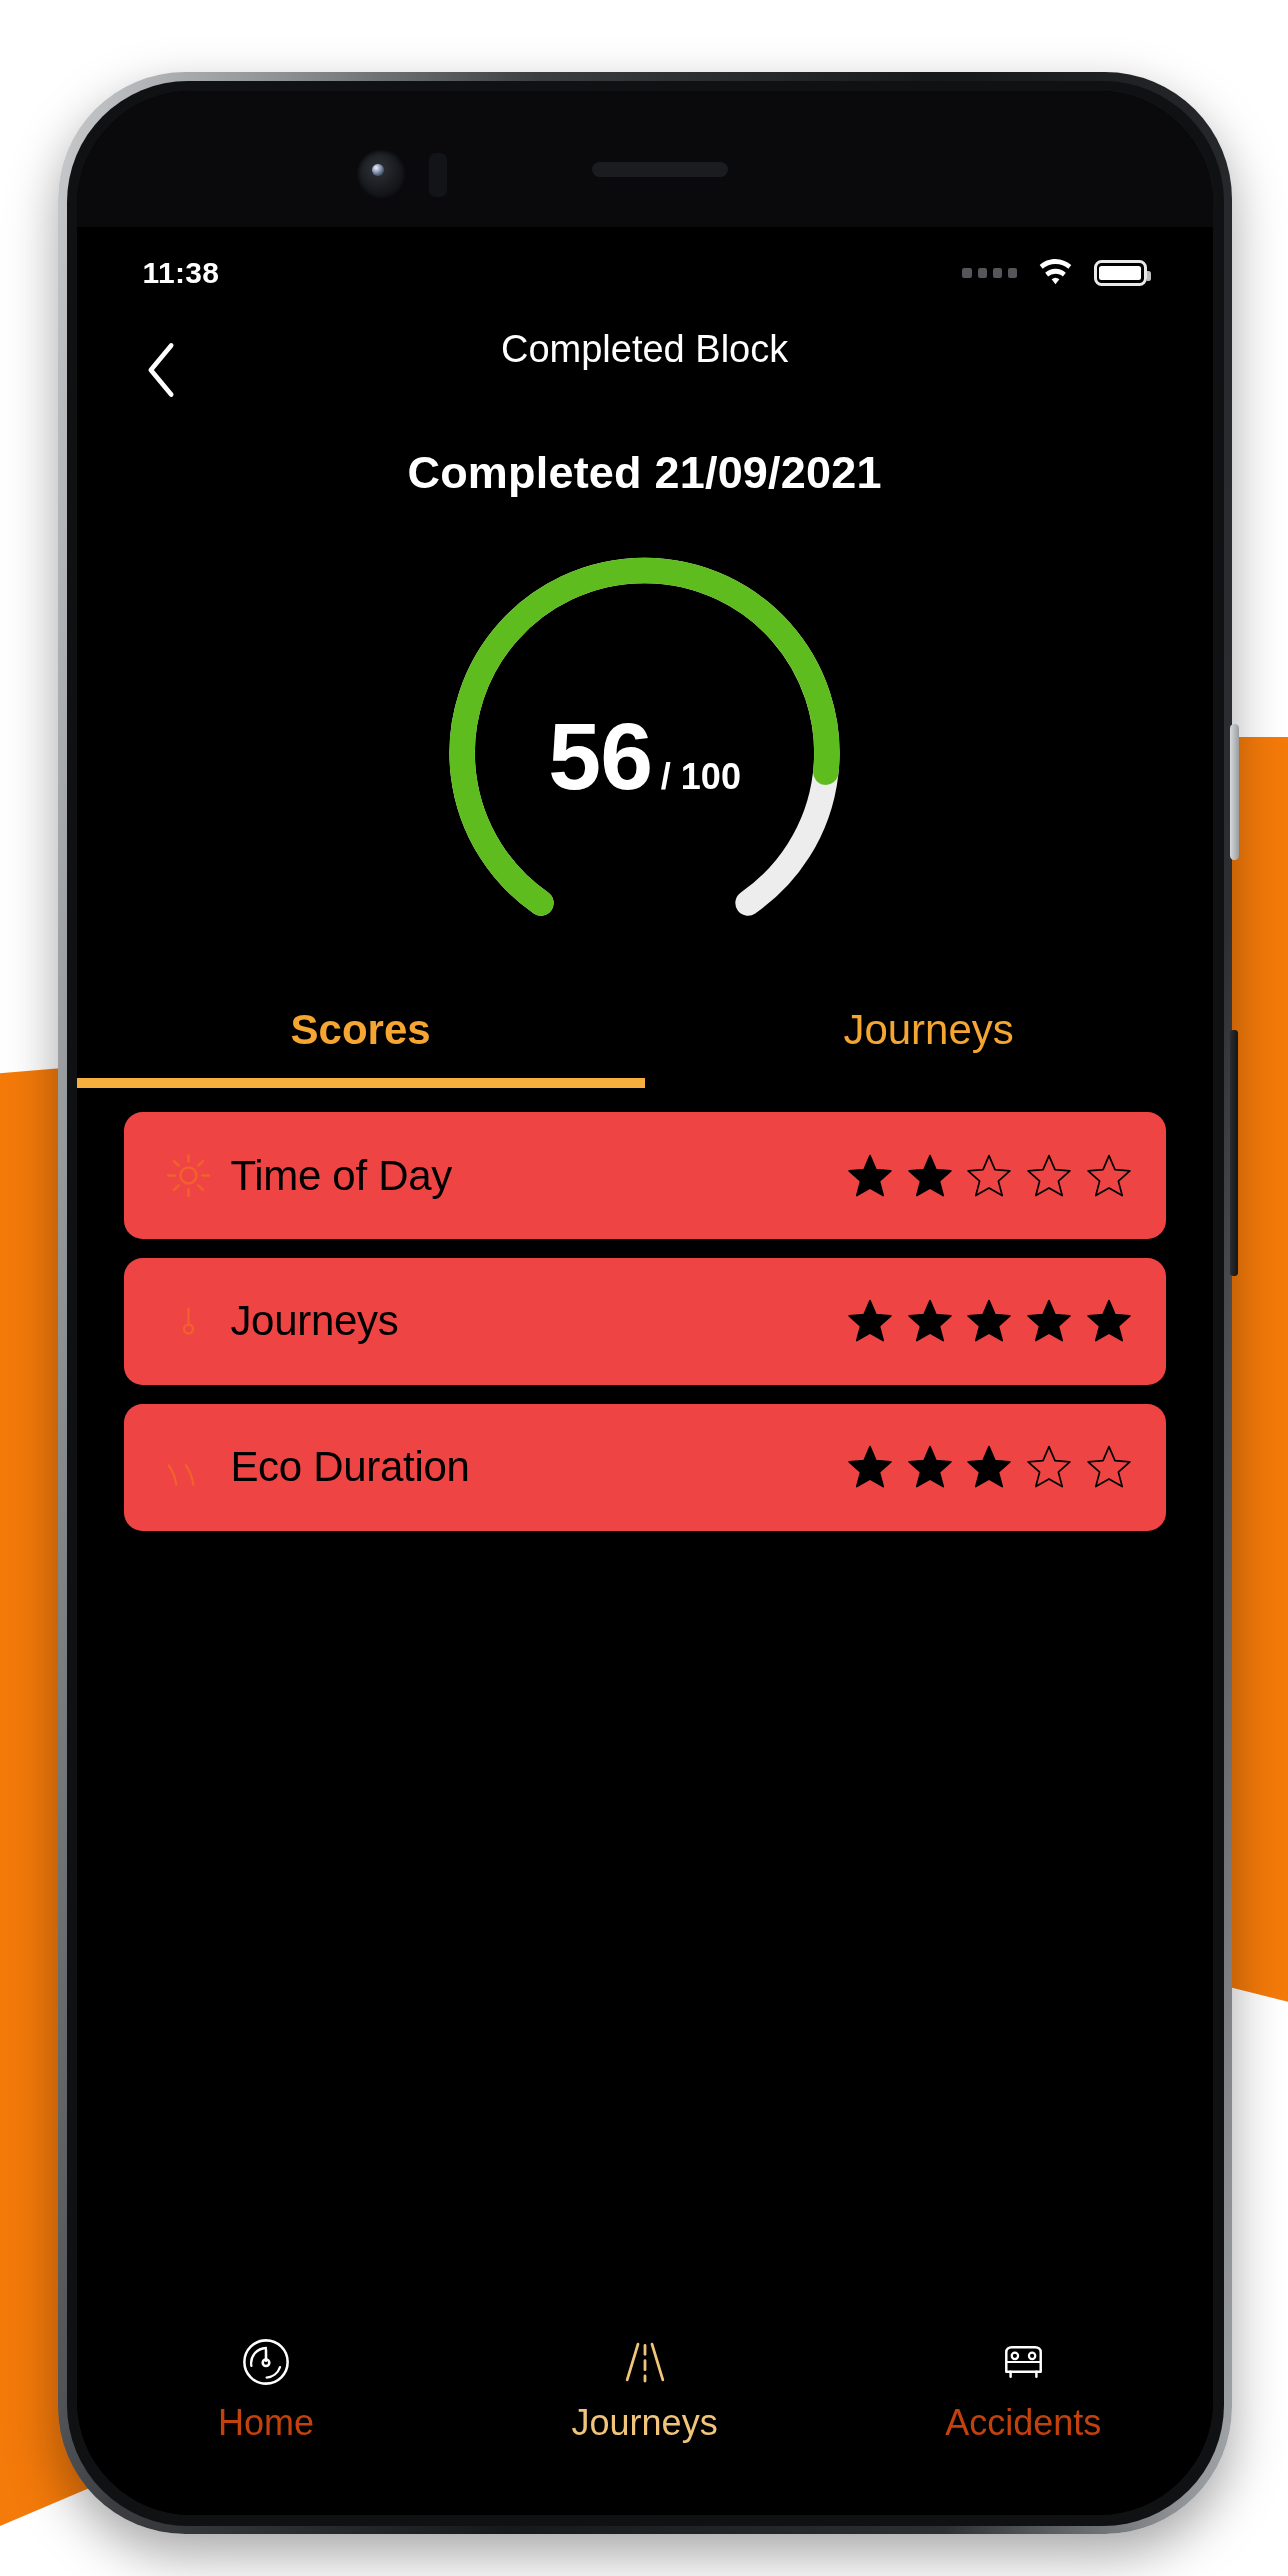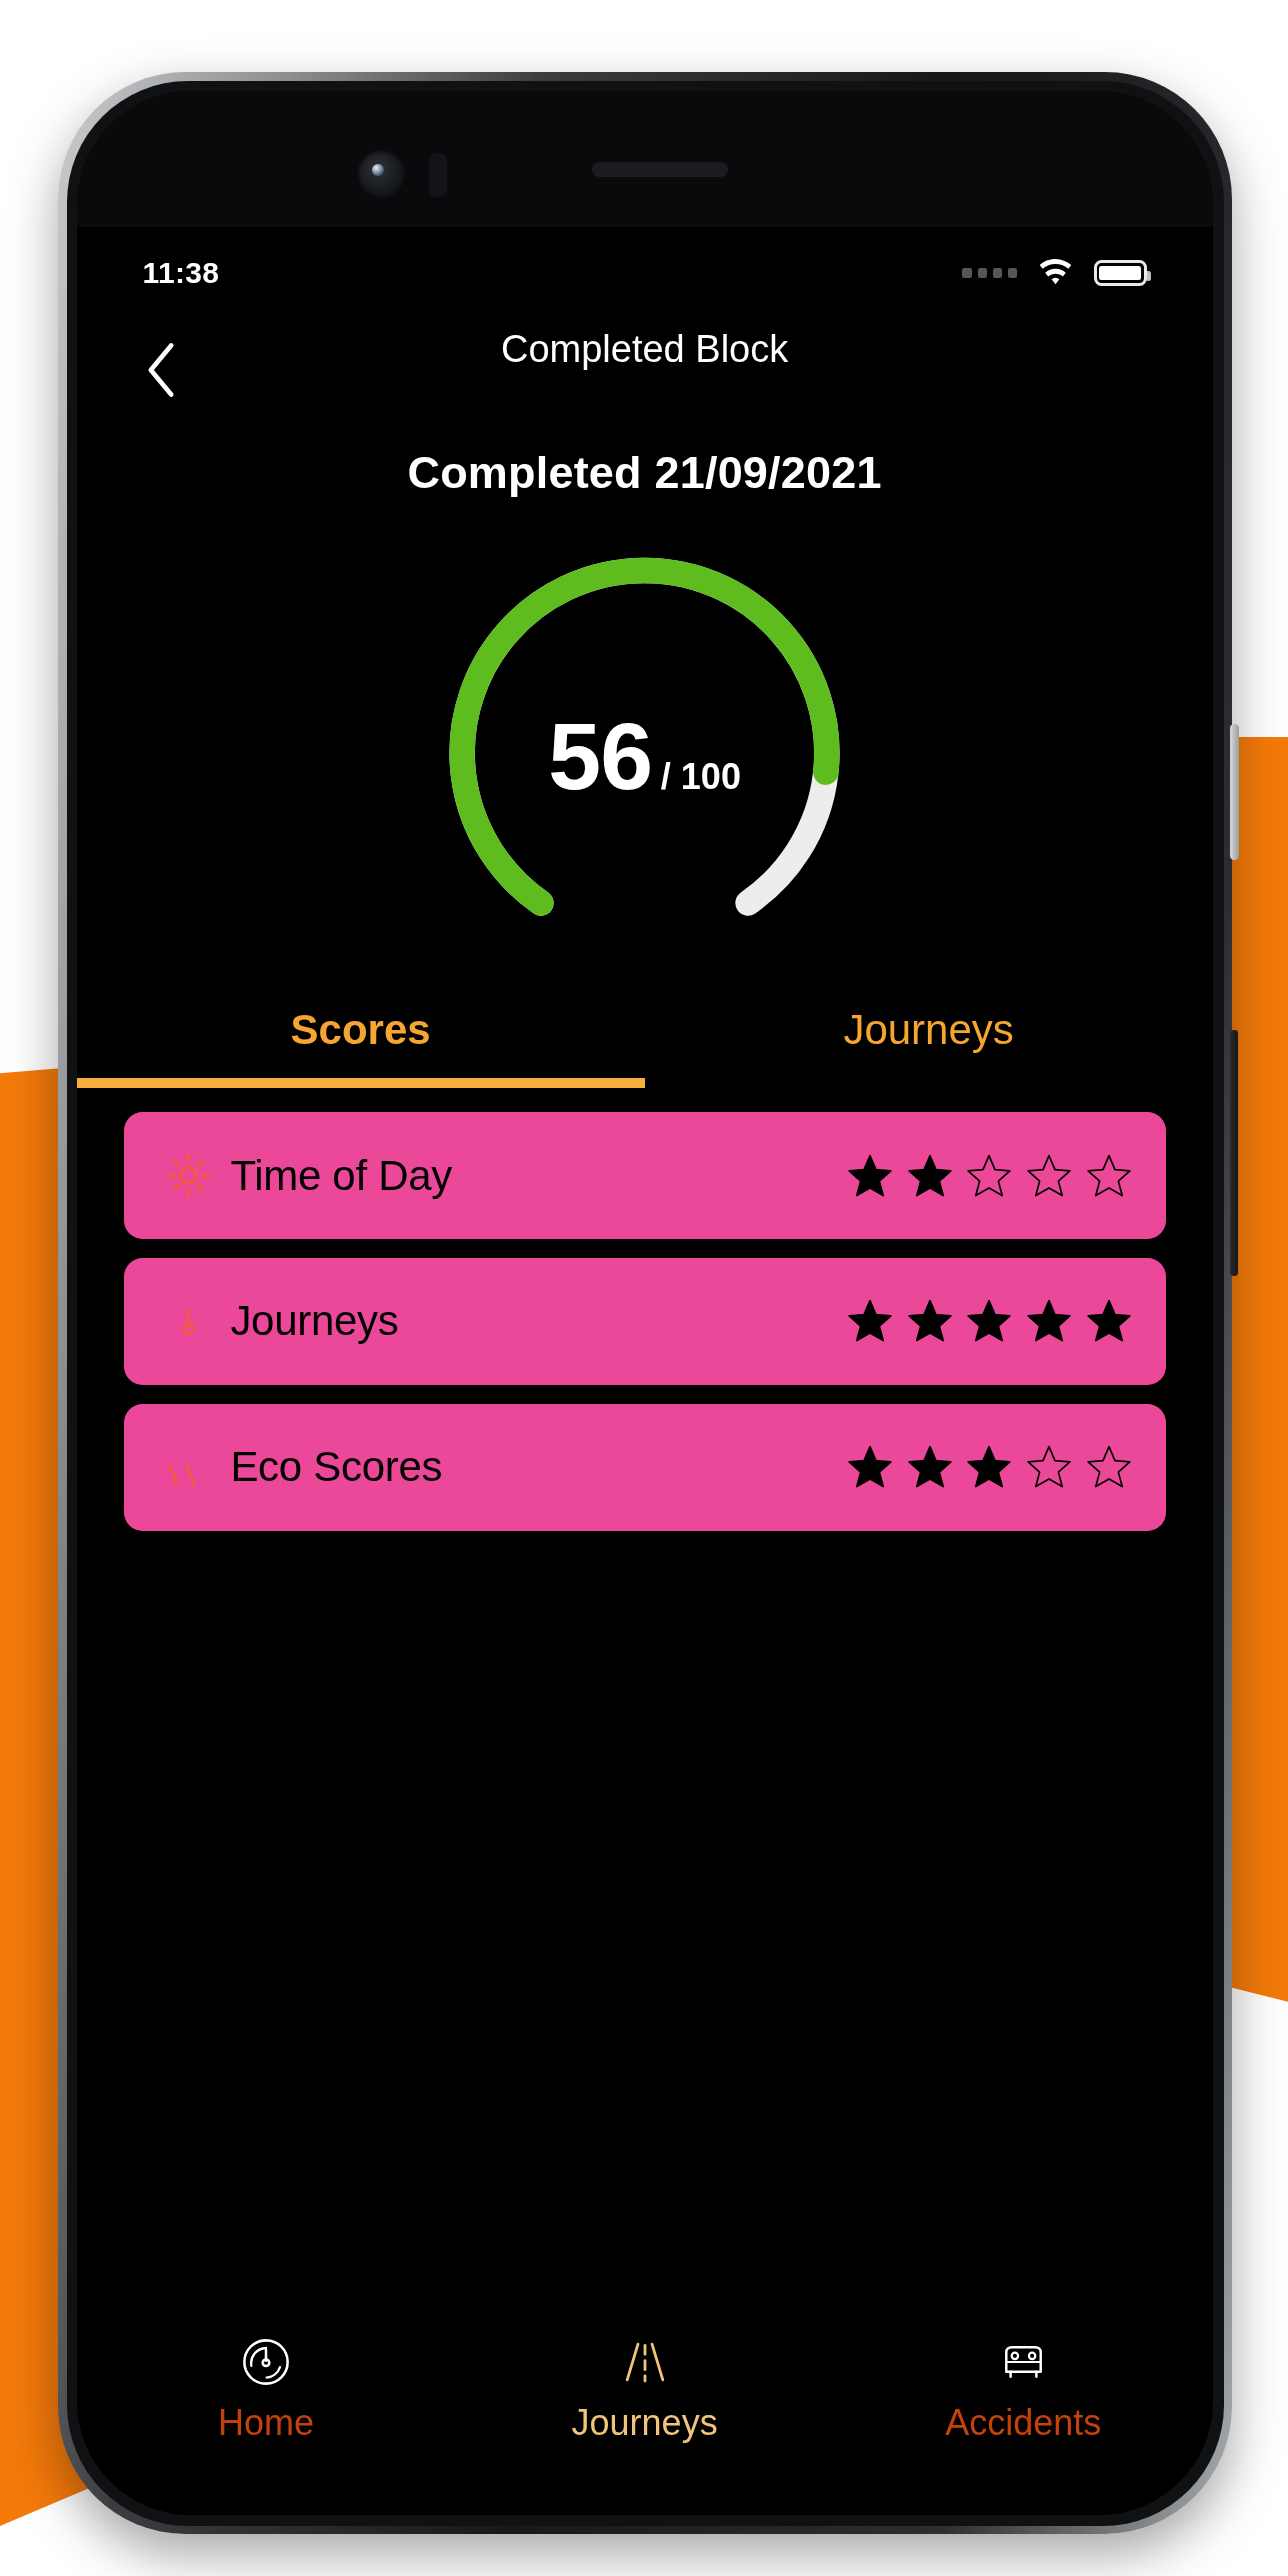--- a/index.html
+++ b/index.html
@@ -142,21 +142,21 @@
     color:#F5A531; font-size:42px; font-weight:400;
   }
   .tab.active { font-weight:700; color:#F5A531; }
   .tab-underline {
     position:absolute; left:0; bottom:0; width:50%; height:10.2px; background:#F6AE3F;
   }
 
   
   .cards { padding:24px 47px 0 47px; display:flex; flex-direction:column; gap:18.6px; }
   .card {
-    background:#ec4899; border-radius:18.6px; height:127px;
+    background:#ef4444; border-radius:18.6px; height:127px;
     display:flex; align-items:center; padding:0 34px 0 29px;
   }
   .card-ico { width:71px; flex:0 0 71px; display:flex; align-items:center; justify-content:center; }
   .card-label {
     flex:1; color:#000; font-size:42px; font-weight:400; letter-spacing:-0.3px;
     margin-left:6.8px;
   }
   .stars { display:flex; gap:13.6px; align-items:center; }
   .star { width:46px; height:46px; display:block; }
 
@@ -315,21 +315,21 @@
               </div>
           </div>
 
           <div class="card">
             <div class="card-ico">
               <svg width="56" height="47" viewBox="0 0 52 44">
                 <path d="M8 20 C12 26, 14 30, 15 38" fill="none" stroke="#F2602B" stroke-width="2.2" stroke-linecap="round"></path>
                 <path d="M24 20 C28 26, 30 30, 31 38" fill="none" stroke="#F2602B" stroke-width="2.2" stroke-linecap="round"></path>
               </svg>
             </div>
-            <div class="card-label">Eco Scores</div>
+            <div class="card-label">Eco Duration</div>
             <div class="stars">
                 <svg class="star" viewBox="0 0 54 54">
                   <path d="M27 3 L34 19.5 L51.5 21 L38 33 L42.5 50 L27 41 L11.5 50 L16 33 L2.5 21 L20 19.5 Z" fill="#000" stroke="#000" stroke-width="2" stroke-linejoin="round"></path>
                 </svg>
                 <svg class="star" viewBox="0 0 54 54">
                   <path d="M27 3 L34 19.5 L51.5 21 L38 33 L42.5 50 L27 41 L11.5 50 L16 33 L2.5 21 L20 19.5 Z" fill="#000" stroke="#000" stroke-width="2" stroke-linejoin="round"></path>
                 </svg>
                 <svg class="star" viewBox="0 0 54 54">
                   <path d="M27 3 L34 19.5 L51.5 21 L38 33 L42.5 50 L27 41 L11.5 50 L16 33 L2.5 21 L20 19.5 Z" fill="#000" stroke="#000" stroke-width="2" stroke-linejoin="round"></path>
                 </svg>

